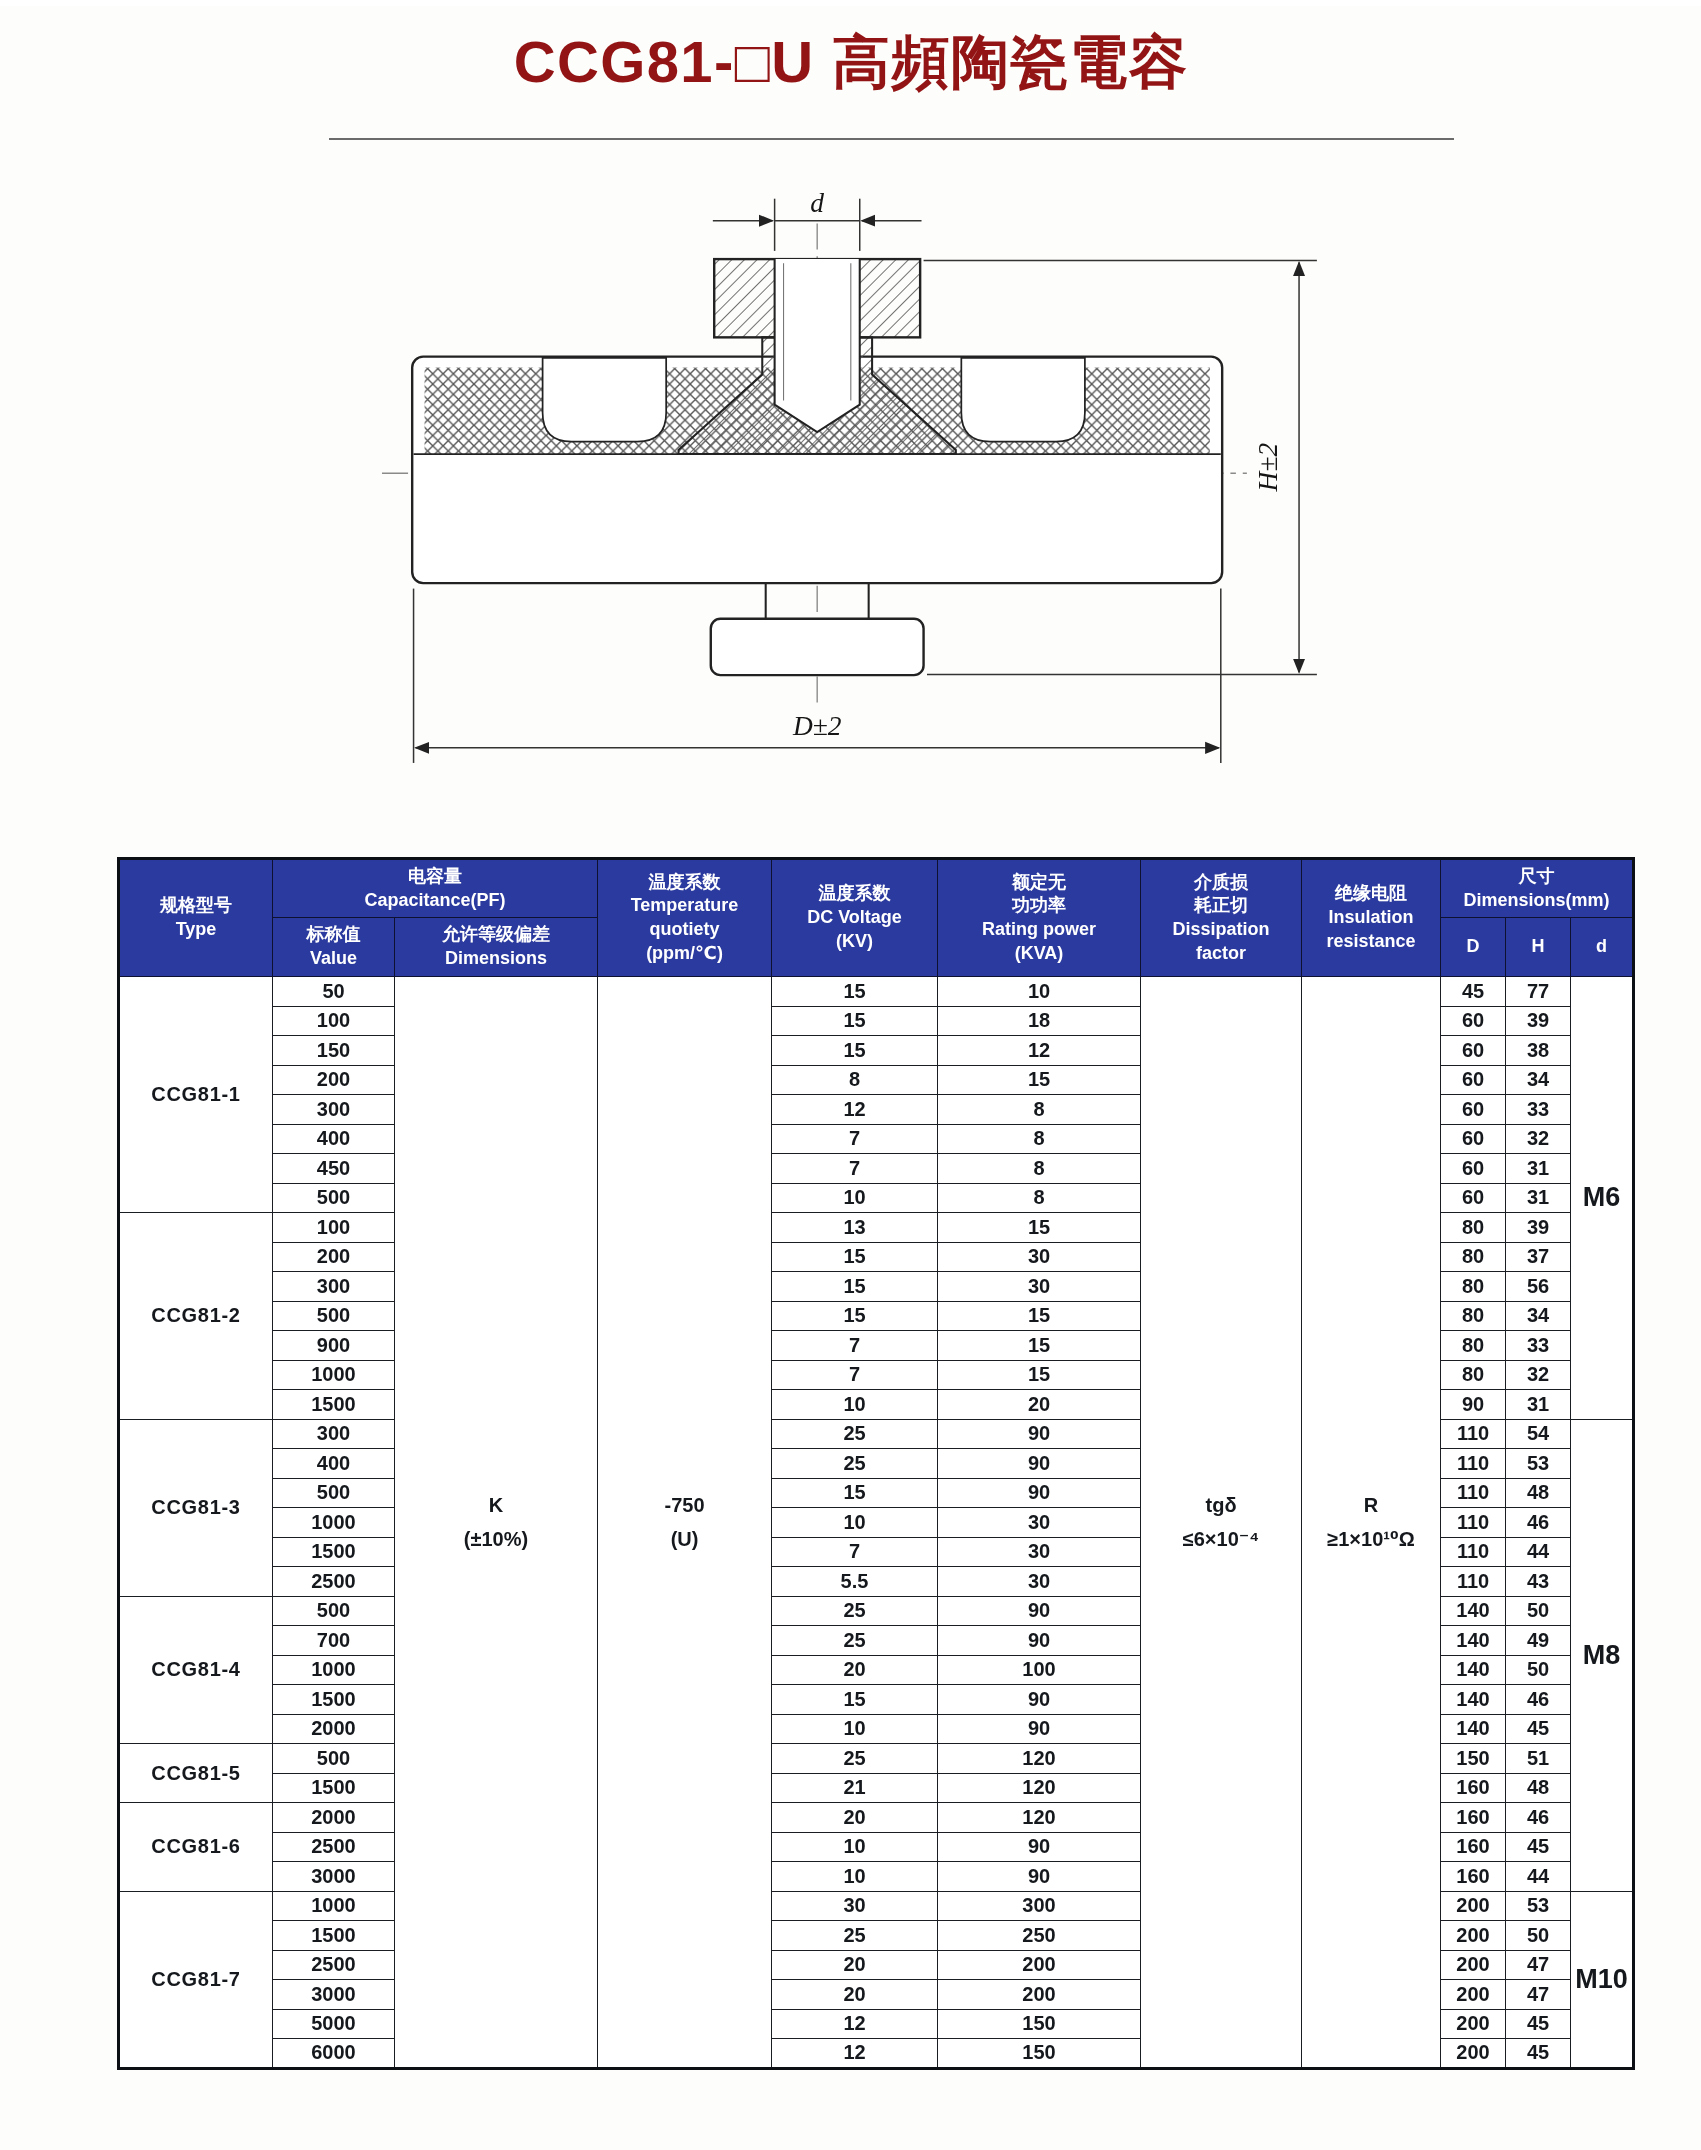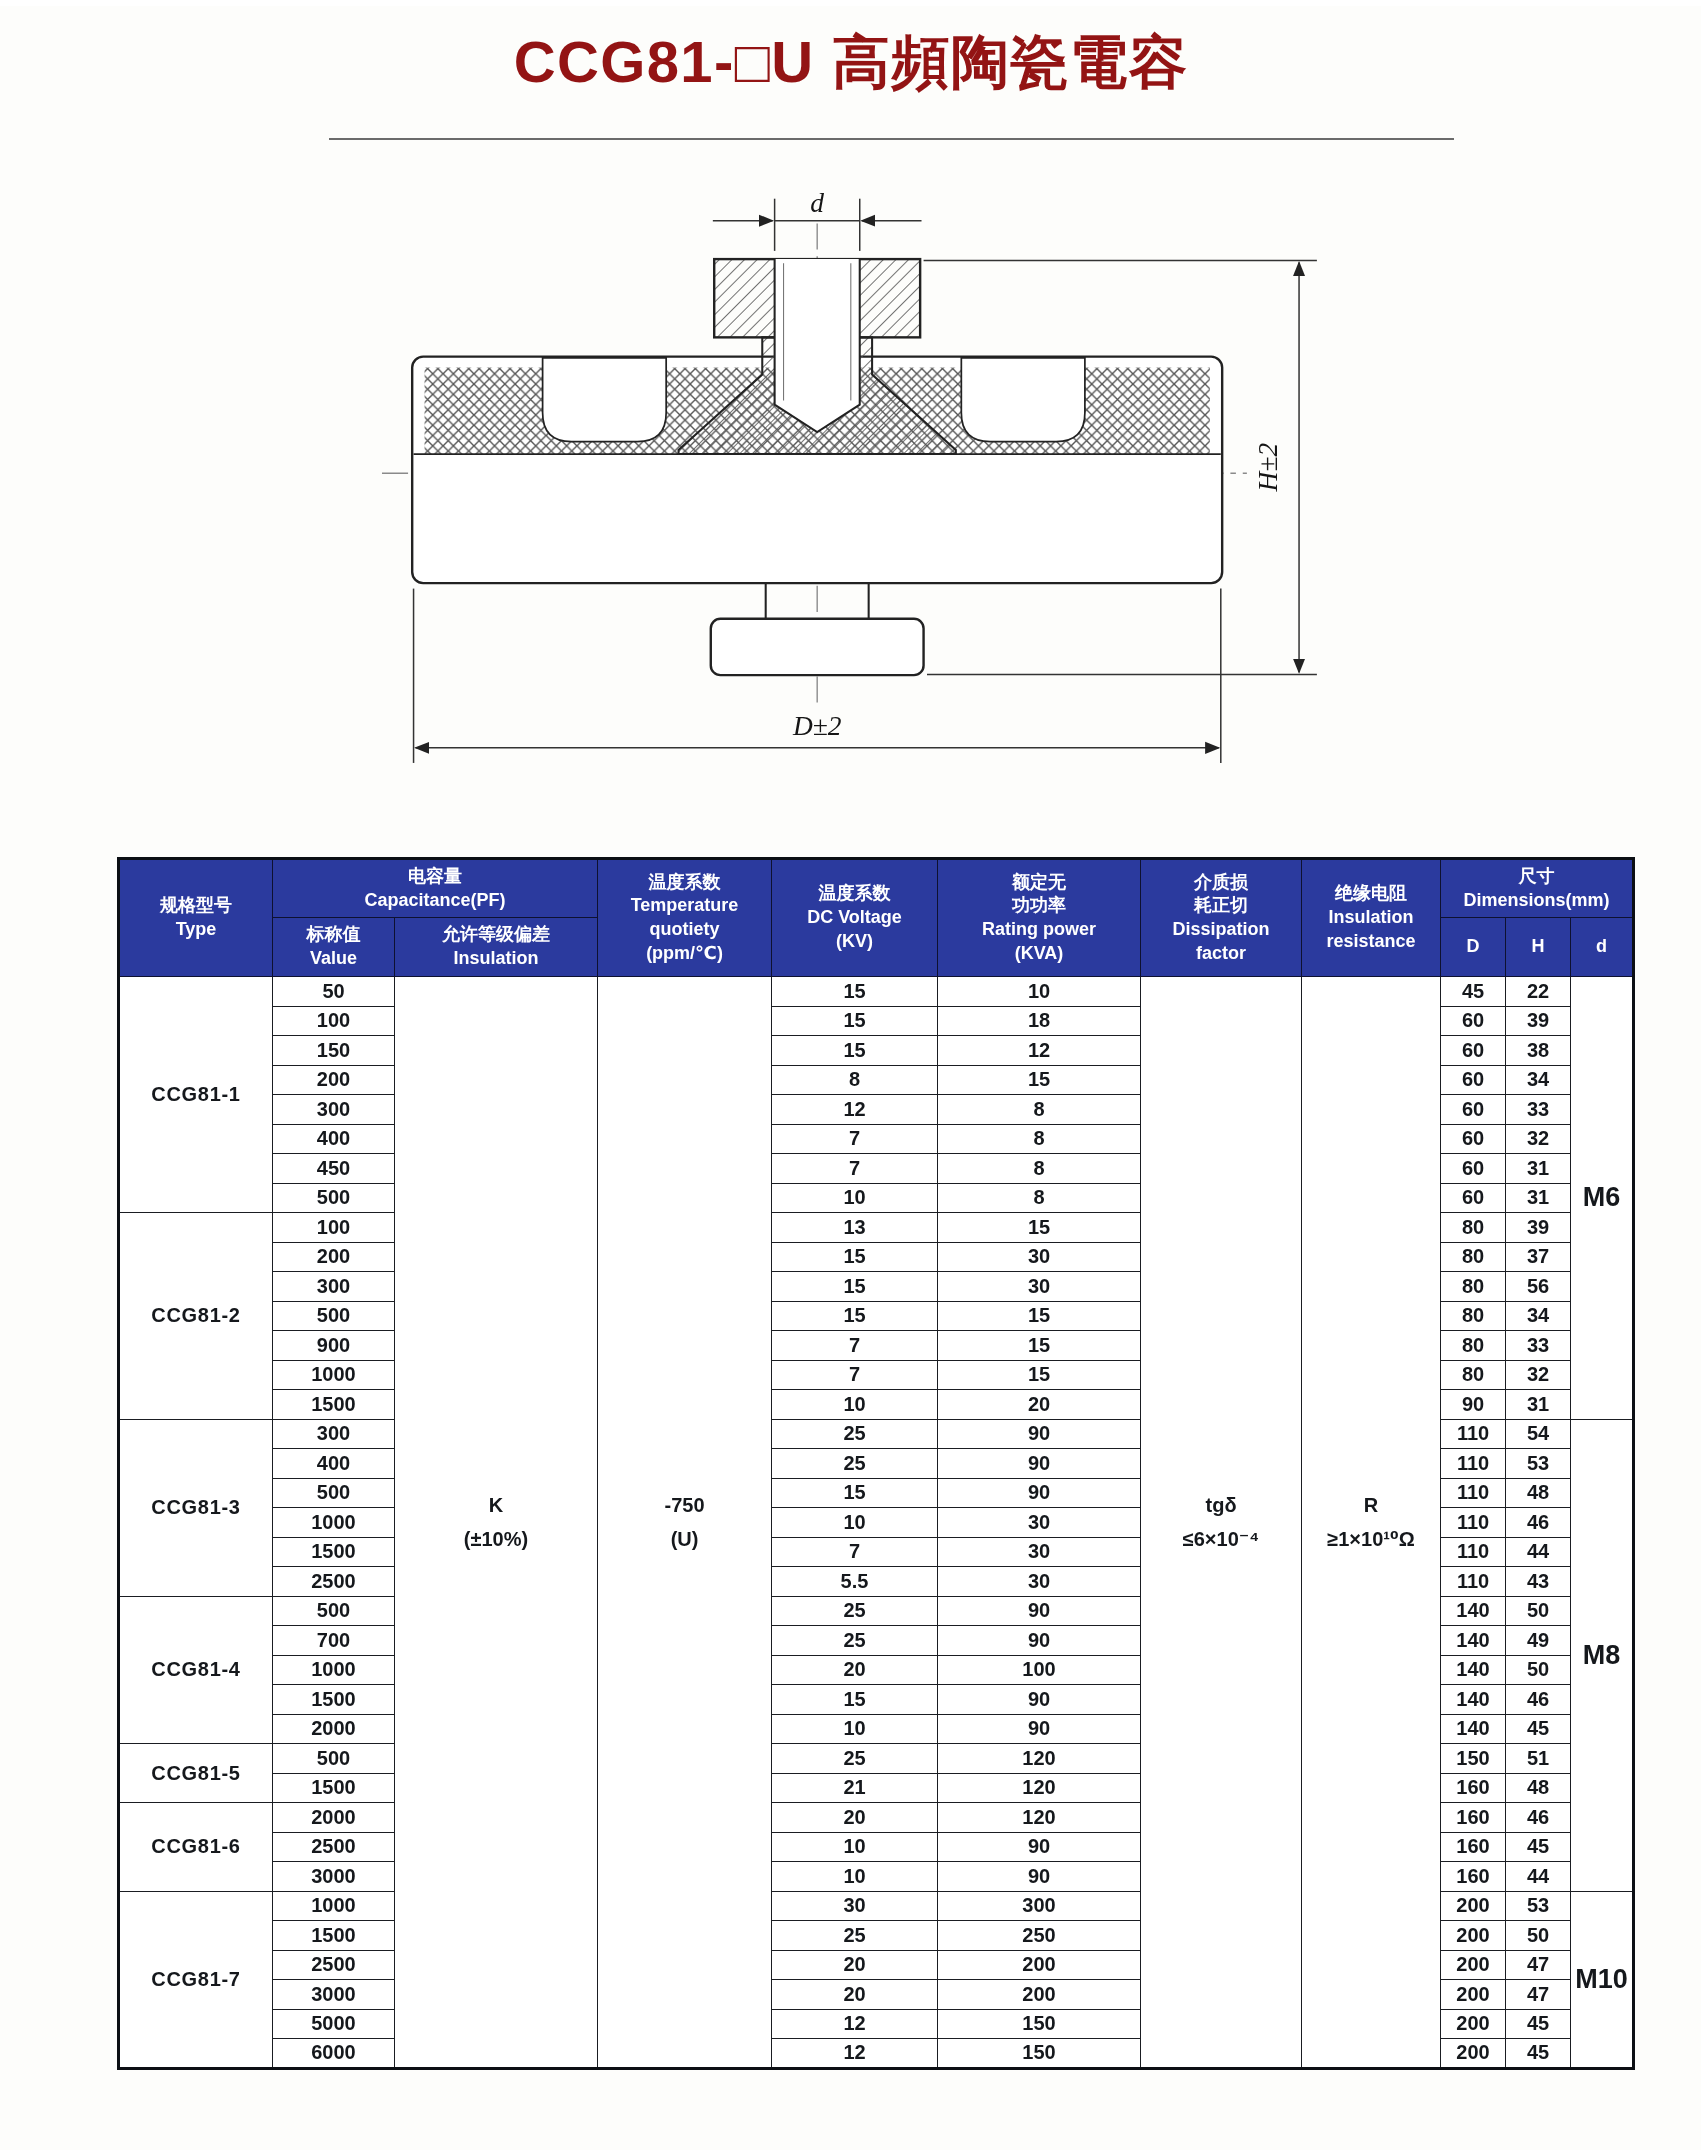--- a/index.html
+++ b/index.html
@@ -145,42 +145,42 @@
         <th rowspan="2">绝缘电阻
 Insulation
 resistance</th>
         <th colspan="3">尺寸
 Dimensions(mm)</th>
       </tr>
       <tr>
         <th>标称值
 Value</th>
         <th>允许等级偏差
-Insulation</th>
+Dimensions</th>
         <th>D</th>
         <th>H</th>
         <th>d</th>
       </tr>
     </thead>
     <tbody>
         <tr>
           <td class="type-cell" rowspan="8">CCG81-1</td>
           <td class="num">50</td>
           <td class="shared" rowspan="37">K
 (±10%)</td>
           <td class="shared" rowspan="37">-750
 (U)</td>
           <td class="num">15</td>
           <td class="num">10</td>
           <td class="shared" rowspan="37">tgδ
 ≤6×10⁻⁴</td>
           <td class="shared" rowspan="37">R
 ≥1×10¹⁰Ω</td>
           <td class="num">45</td>
-          <td class="num">22</td>
+          <td class="num">77</td>
           <td class="thread" rowspan="15">M6</td>
         </tr>
         <tr>
           <td class="num">100</td>
           <td class="num">15</td>
           <td class="num">18</td>
           <td class="num">60</td>
           <td class="num">39</td>
         </tr>
         <tr>

